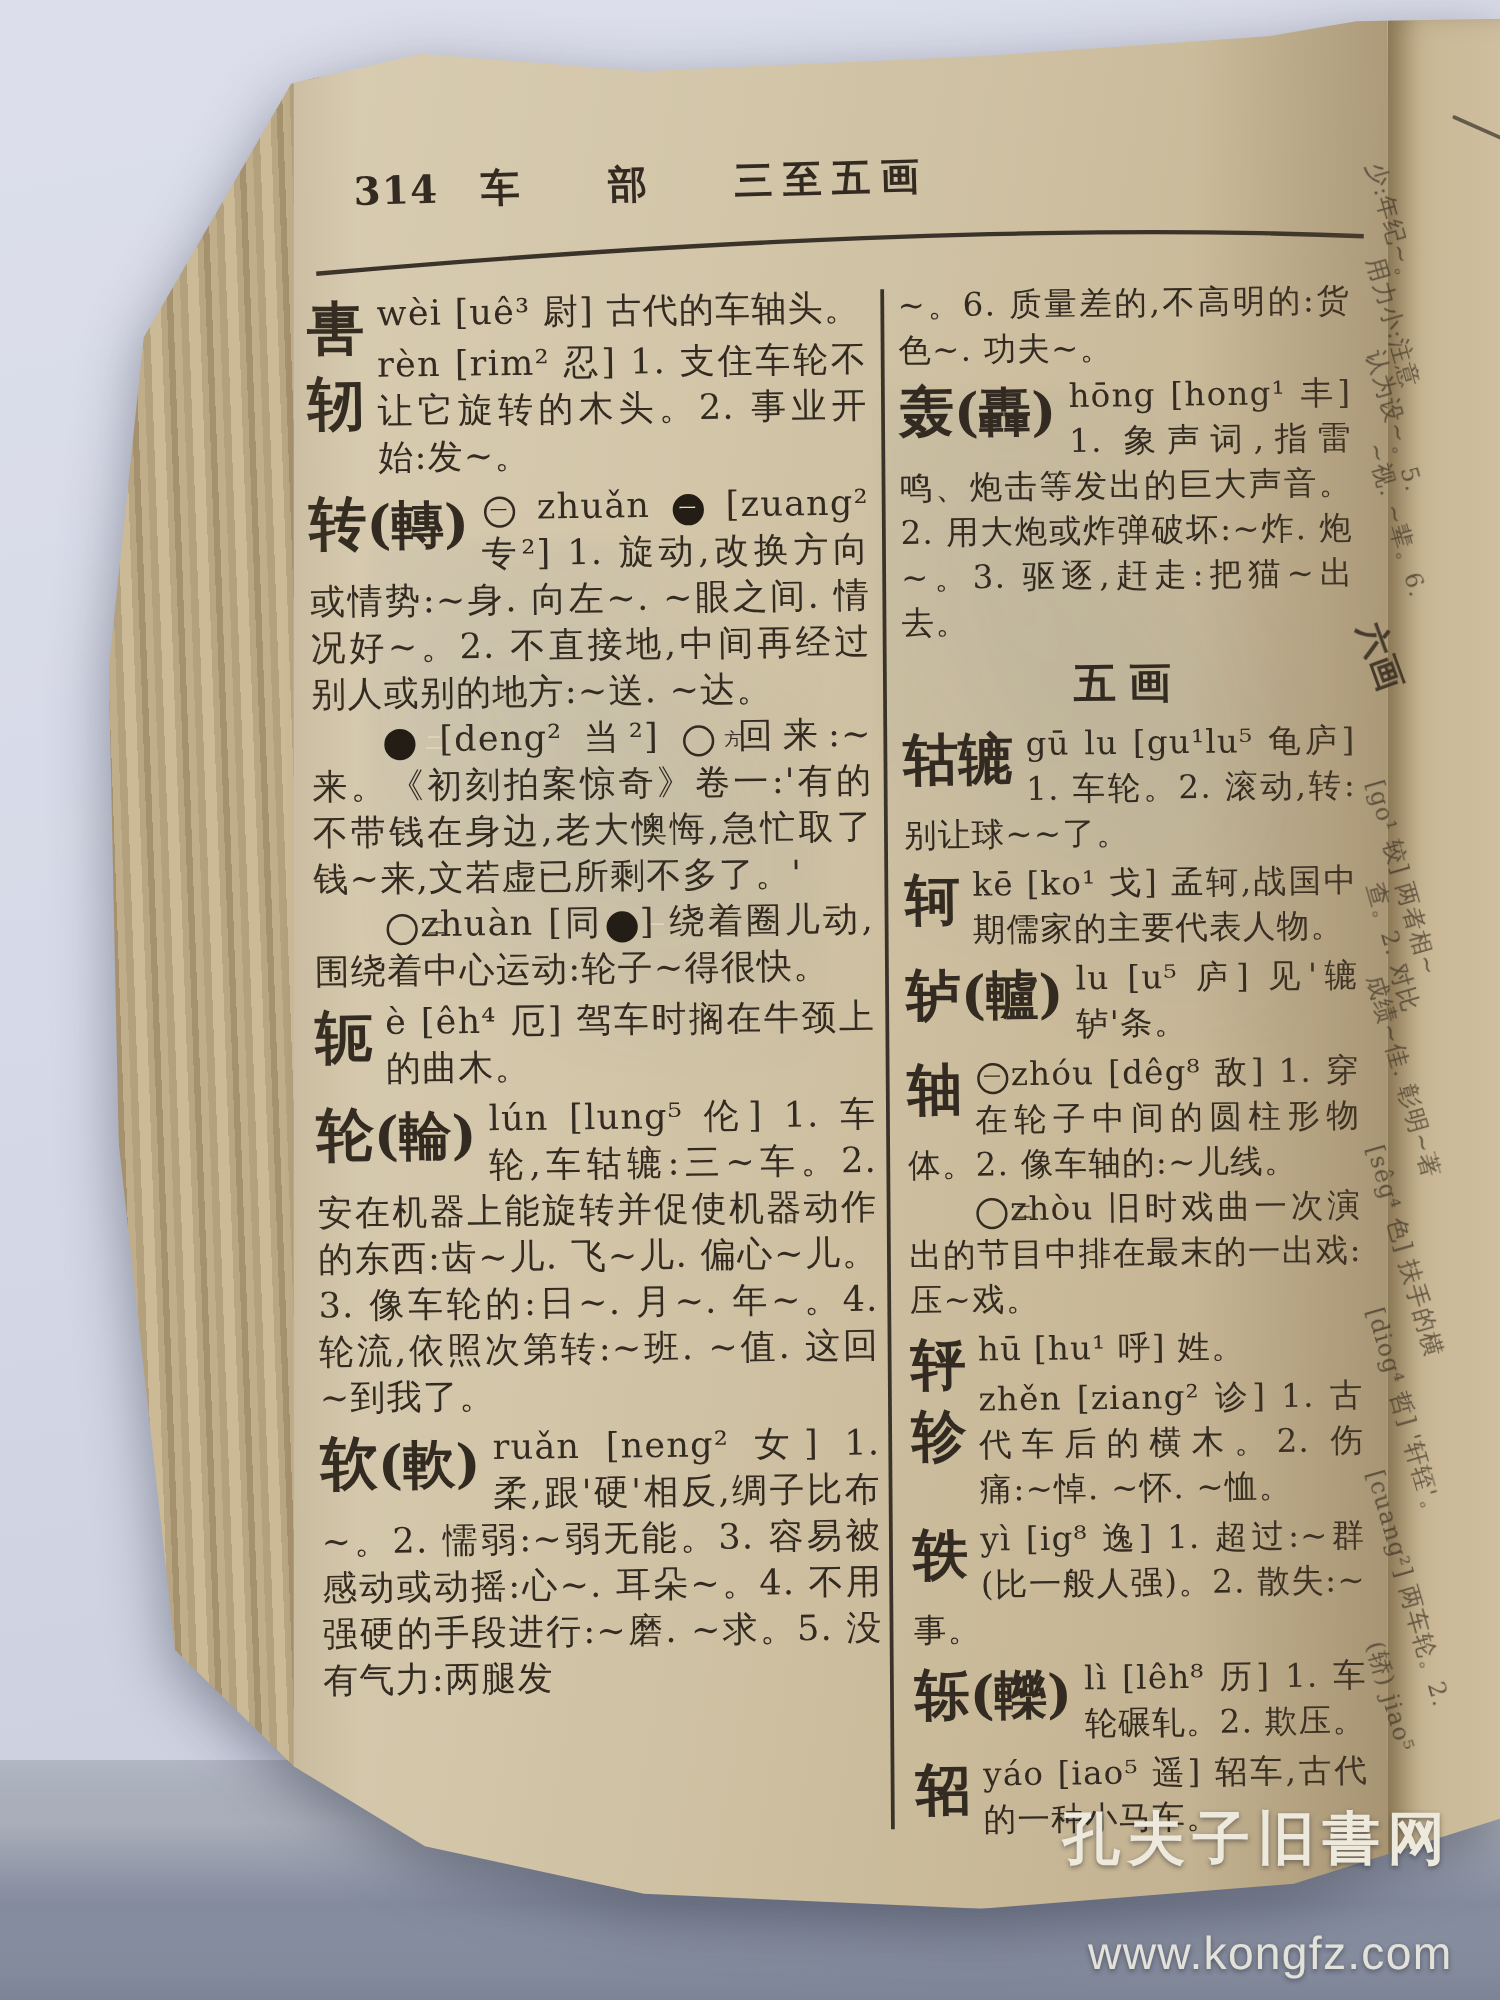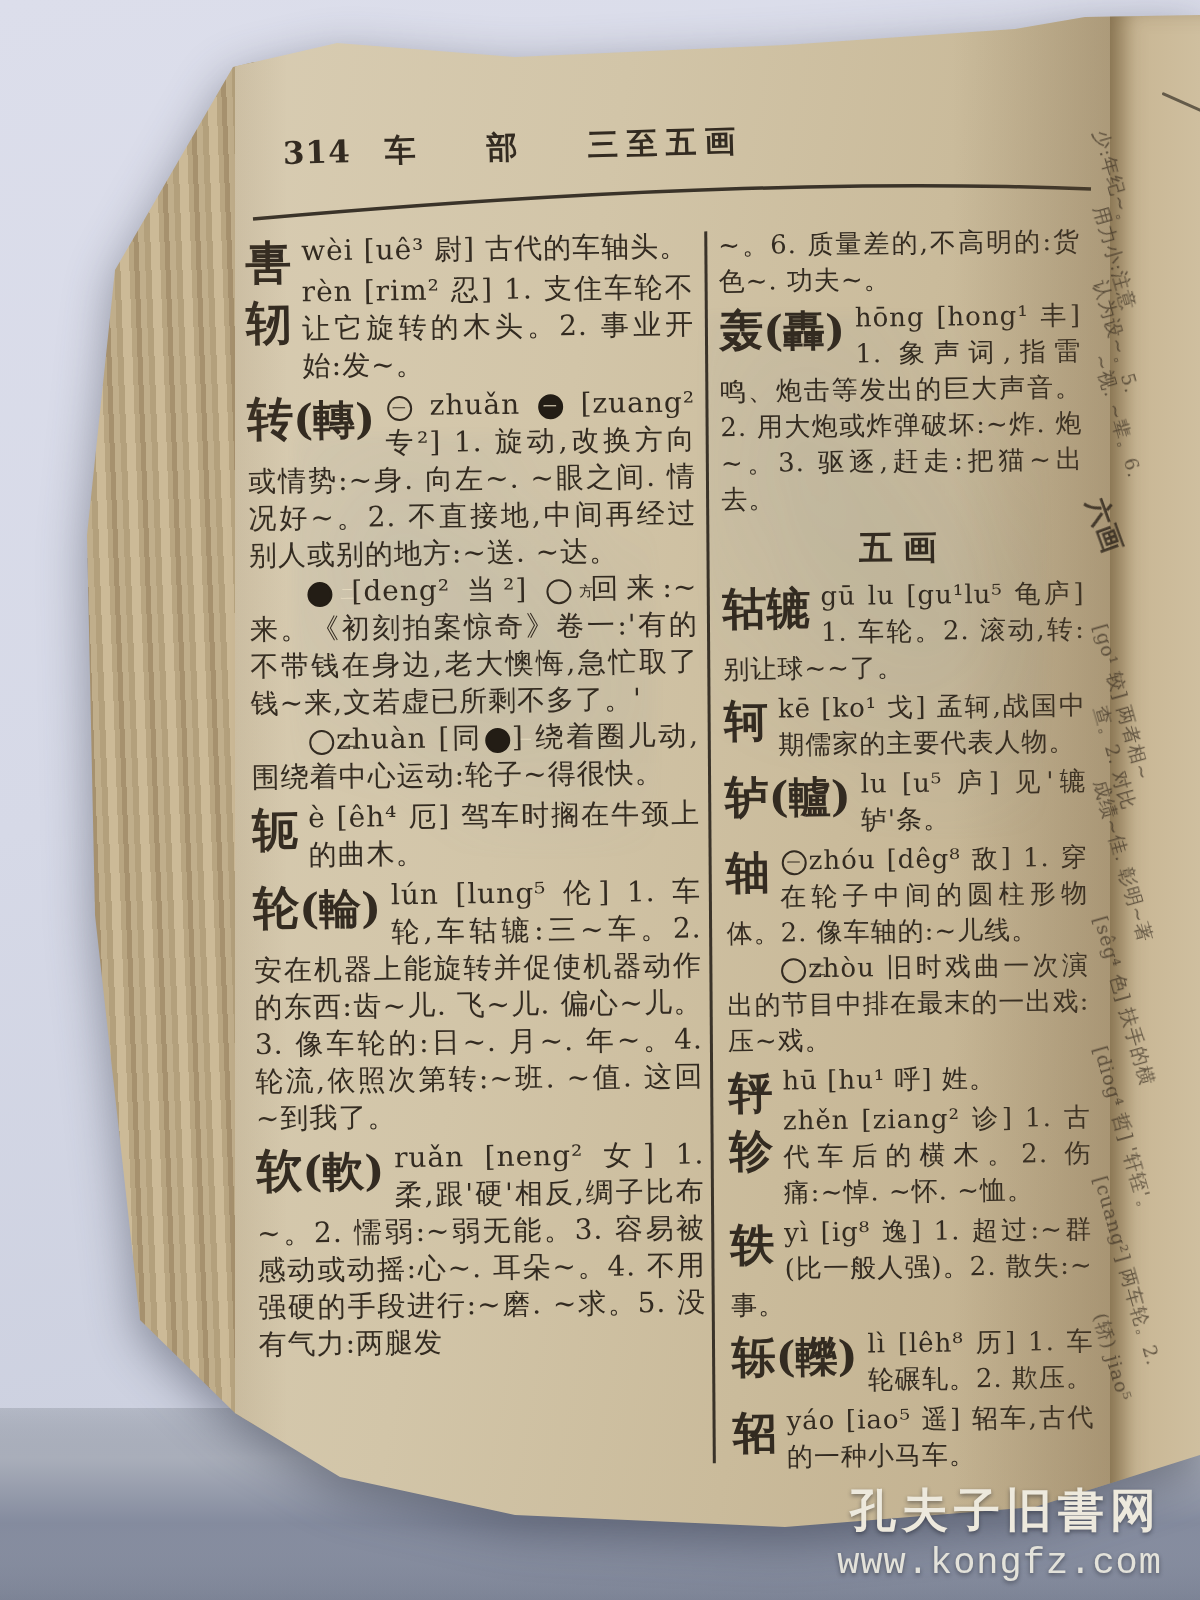--- a/index.html
+++ b/index.html
@@ -56,21 +56,21 @@
     margin:14px 0 12px 0;}
   .olc,.bkc{display:inline-flex;align-items:center;justify-content:center;width:25px;height:25px;
     border-radius:50%;font-size:14px;line-height:1;vertical-align:2px;margin:0 2px;box-sizing:border-box;}
   .olc{border:2px solid #332b21;color:#332b21;background:transparent;}
   .bkc{background:#231d15;color:#e6dbc0;border:2px solid #231d15;}
   .watermark{position:absolute;right:38px;bottom:16px;z-index:3;text-align:right;
     color:#ede9dd;text-shadow:0 2px 4px rgba(20,22,30,.45);}
   .watermark .zh{font-size:46px;letter-spacing:6px;font-weight:bold;
     font-family:Liberation Serif, serif;}
   .watermark .url{font-size:37px;letter-spacing:1px;color:#e3e2da;
-    font-family:Liberation Mono, monospace;}
+    font-family:Liberation Sans, sans-serif;margin-top:40px;}
 </style>
 </head>
 <body>
 
 <div class="desk"></div>
 
 <div class="book-wrap">
   <div class="book">
     <div class="stack"></div>
 

